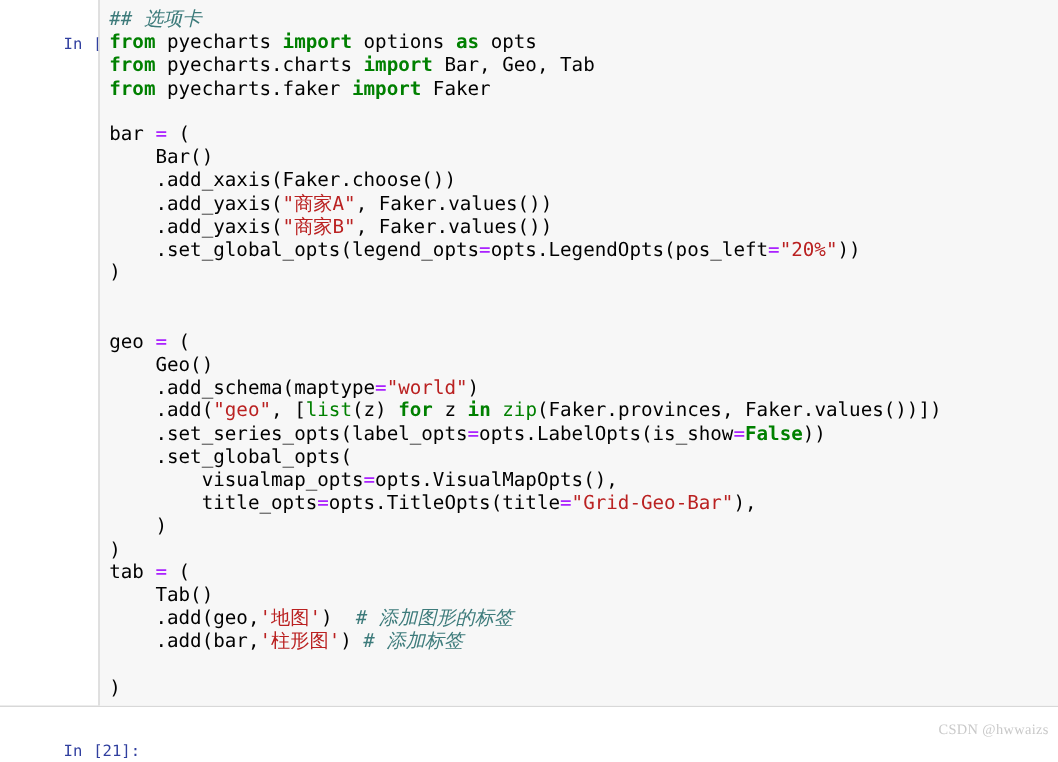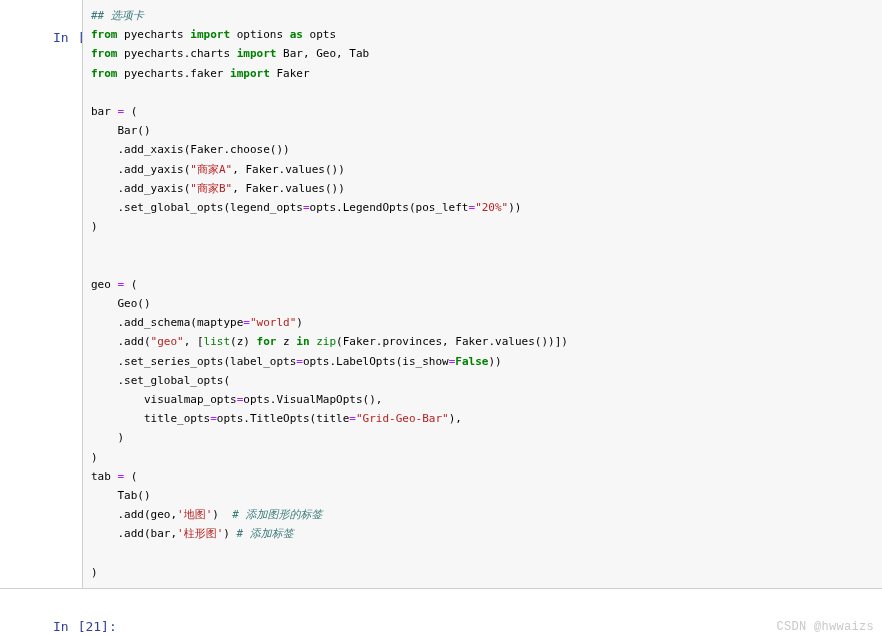--- a/index.html
+++ b/index.html
@@ -51,44 +51,44 @@
   .input-area {
     flex: 1 1 auto;
     background: #f7f7f7;
     border-left: 1px solid #cfcfcf;
     box-sizing: border-box;
     padding: 6px 4px 6px 8px;
     min-height: 22px;
   }
   .code {
     font-family: "DejaVu Sans Mono", monospace;
-    font-size: 11px;
+    font-size: 16px;
     line-height: 19.2px;
     white-space: pre;
     color: #000000;
     margin: 0;
     tab-size: 4;
   }
 
   
   .k   { color: #008000; font-weight: bold; }   
   .kc  { color: #008000; font-weight: bold; }   
   .nb  { color: #008000; }                      
   .s   { color: #BA2121; }                      
   .op  { color: #AA22FF; }                      
   .c   { color: #3D7B7B; font-style: italic; }  
   .n   { color: #000000; }                      
 
   
   .watermark {
     position: absolute;
     right: 8px;
-    bottom: 1px;
+    bottom: 19px;
     color: #c9c9c9;
-    font-family: Liberation Mono, monospace;
+    font-family: Liberation Serif, serif;
     font-size: 12px;
     letter-spacing: 0.3px;
     user-select: none;
     pointer-events: none;
   }
 </style>
 </head>
 <body>
 
 <div class="notebook">

